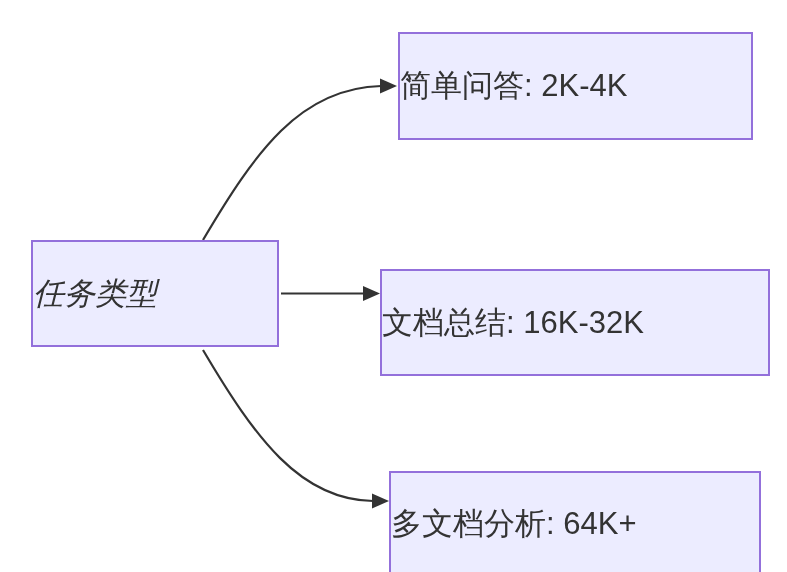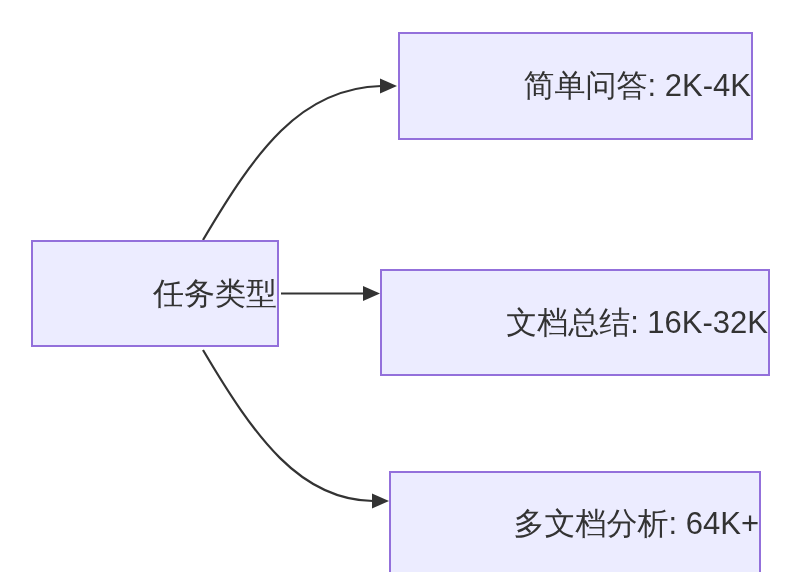--- a/index.html
+++ b/index.html
@@ -32,27 +32,27 @@
     fill: var(--edge, #333333);
     stroke: none;
   }
   .node {
     position: absolute;
     box-sizing: border-box;
     background: var(--node-fill, #ECECFF);
     border: 2px solid var(--node-border, #9370DB);
     display: flex;
     align-items: center;
-    justify-content: flex-end;
+    justify-content: flex-start;
     color: var(--text, #333333);
     font-size: 31px;
     line-height: 1.2;
     white-space: nowrap;
   }
-  .node-root   { left: 31px;  top: 240px; width: 248px; height: 107px; }
+  .node-root   { left: 31px;  top: 240px; width: 248px; height: 107px; font-style: italic; }
   .node-b0     { left: 398px; top: 32px;  width: 355px; height: 108px; }
   .node-b1     { left: 380px; top: 240px; width: 390px; height: 107px; margin-top: 29px; }
   .node-b2     { left: 389px; top: 471px; width: 372px; height: 106px; }
 </style>
 </head>
 <body>
 
 <div class="canvas">
 
   <svg class="edges-layer" viewBox="0 0 787 572" xmlns="http://www.w3.org/2000/svg" aria-hidden="true">

